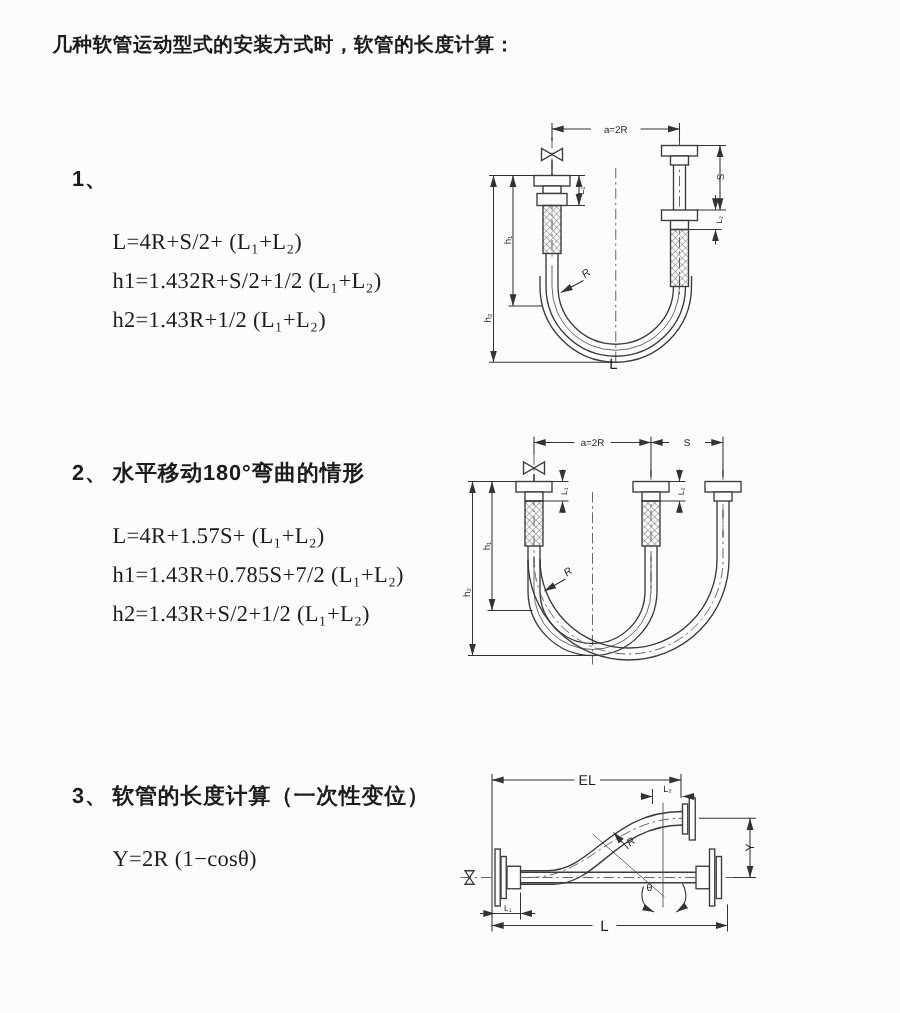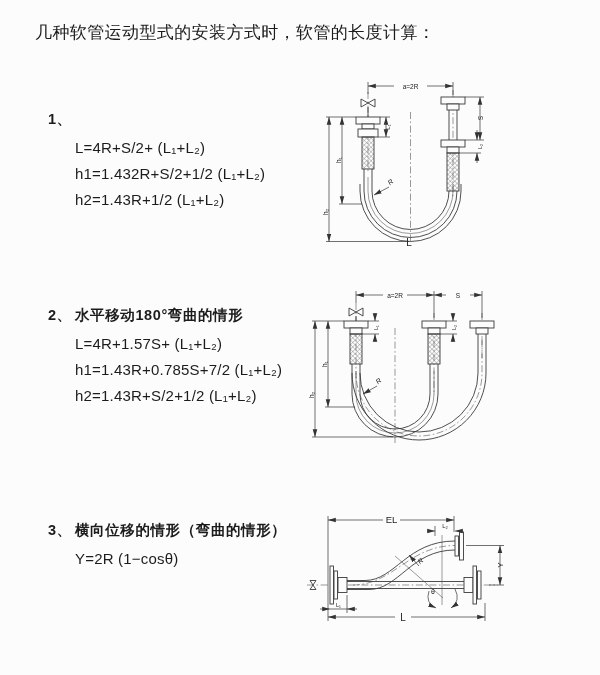--- a/index.html
+++ b/index.html
@@ -4,26 +4,26 @@
 <style>
   html,body { margin:0; padding:0; }
   body {
     width:600px; height:675px; position:relative;
     background:#fcfcfc; color:#1c1c1c;
     font-family:"Liberation Sans","DejaVu Sans",sans-serif;
     overflow:hidden;
   }
   .title {
     position:absolute; left:35px; top:21px;
-    font-size:17px; font-weight:400; letter-spacing:0.4px;
+    font-size:13px; font-weight:700; letter-spacing:0.4px;
   }
   .section { position:absolute; left:48px; }
   .sec-head { font-size:14.5px; font-weight:600; letter-spacing:0.6px; display:flex; }
   .sec-num { width:27px; flex:none; }
-  .formulas { margin:6px 0 0 27px; font-size:15px; letter-spacing:0.2px; }
+  .formulas { margin:20px 0 0 27px; font-size:15px; letter-spacing:0.2px;font-family:Liberation Serif, serif; }
   .formula { height:26px; line-height:26px; white-space:pre; }
   svg.diagram { position:absolute; overflow:visible; }
   svg text { font-family:"Liberation Sans","DejaVu Sans",sans-serif; fill:#222; }
   .ln   { stroke:#3b3b3b; stroke-width:0.9; fill:none; }
   .thin { stroke:#4a4a4a; stroke-width:0.55; fill:none; }
   .dim  { stroke:#333; stroke-width:0.7; fill:none; }
   .cl   { stroke:#555; stroke-width:0.6; fill:none; stroke-dasharray:7 2.5 1.6 2.5; }
   .fit   { fill:#fcfcfc; stroke:#3b3b3b; stroke-width:0.9; }
   .braid { fill:url(#braidpat); stroke:#3b3b3b; stroke-width:0.9; }
 </style>
@@ -51,21 +51,21 @@
   <div class="formulas">
     <div class="formula">L=4R+1.57S+ (L₁+L₂)</div>
     <div class="formula">h1=1.43R+0.785S+7/2 (L₁+L₂)</div>
     <div class="formula">h2=1.43R+S/2+1/2 (L₁+L₂)</div>
   </div>
 </div>
 
 <div class="section" style="top:521px;">
   <div class="sec-head">
     <span class="sec-num">3、</span>
-    <span>横向位移的情形（弯曲的情形）</span>
+    <span>软管的长度计算（一次性变位）</span>
   </div>
   <div class="formulas">
     <div class="formula">Y=2R (1−cosθ)</div>
   </div>
 </div>
 
 <svg class="diagram" style="left:310px; top:72px;" width="275" height="182" viewBox="0 0 275 182">
   <defs>
     <marker id="dimarrow" viewBox="0 0 8 6" markerWidth="8" markerHeight="6" refX="7.8" refY="3" orient="auto-start-reverse" markerUnits="userSpaceOnUse">
       <path d="M0,0.7 L7.8,3 L0,5.3 Z" fill="#333"></path>

